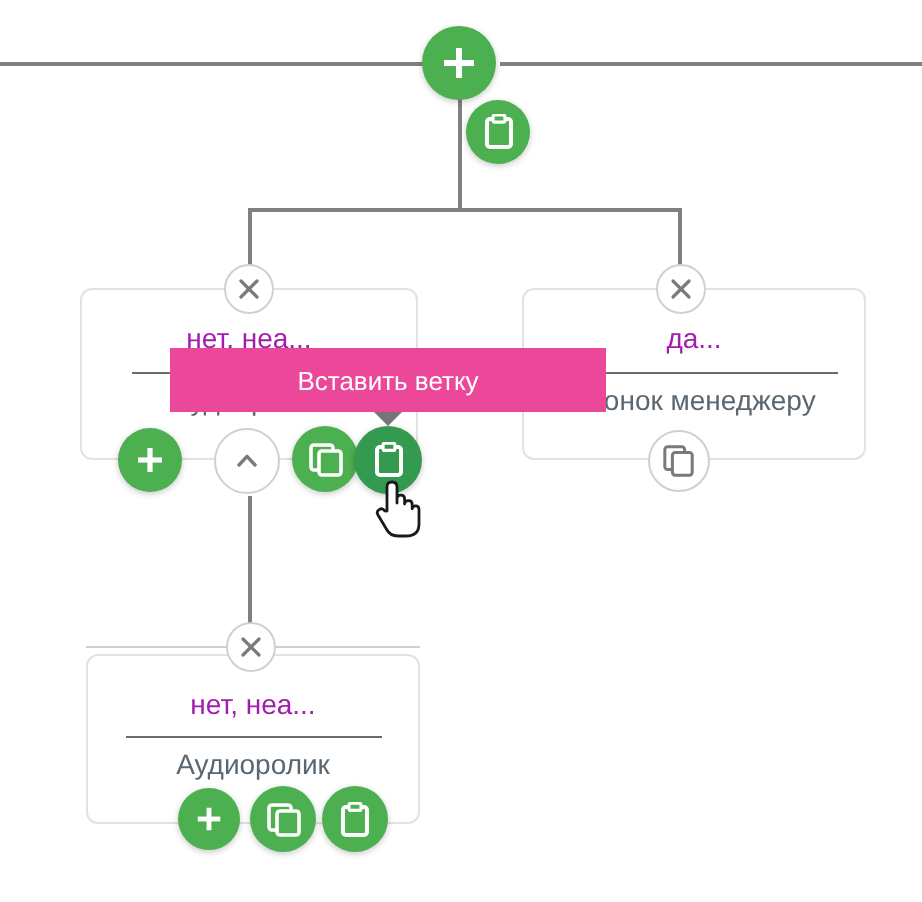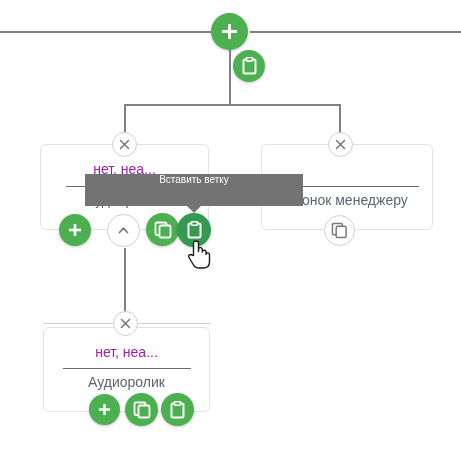--- a/index.html
+++ b/index.html
@@ -80,25 +80,25 @@
     right: 0;
     text-align: center;
     color: #5b6770;
     font-size: 14px;
     white-space: nowrap;
   }
 
   
   #tooltip {
     position: absolute;
-    background: #737373;
+    background: #ec4899;
     color: #ffffff;
-    font-size: 10px;
+    font-size: 13px;
     display: flex;
-    align-items: flex-start;
+    align-items: center;
     justify-content: center;
     box-sizing: border-box;
   }
   #tooltip-arrow {
     position: absolute;
     width: 0;
     height: 0;
     border-left: 7px solid transparent;
     border-right: 7px solid transparent;
     border-top: 7px solid #757575;
@@ -195,20 +195,21 @@
     <span>
       <svg width="17" height="18" viewBox="0 0 17 18">
         <rect x="2.5" y="2.5" width="12" height="14" rx="1.5" ry="1.5" fill="none" stroke="#ffffff" stroke-width="2"></rect>
         <rect x="5.5" y="0.6" width="6" height="3.6" rx="1" ry="1" fill="#349a4f" stroke="#ffffff" stroke-width="1.6"></rect>
       </svg>
     </span>
   </div>
 
   <div class="card" style="left:261px; top:144px; width:172px; height:86px;">
   </div>
+  <div class="card-title" style="left:261px; top:161px; width:172px;">да...</div>
   <div class="card-sep" style="left:275px; top:186px; width:144px;"></div>
   <div class="card-sub" style="left:261px; top:192px; width:172px;">Звонок менеджеру</div>
 
   <div class="circle-btn white-circle" style="left:328px; top:132px; width:25px; height:25px;">
     <span>
       <svg width="13" height="13" viewBox="0 0 13 13">
         <line x1="2.5" y1="2.5" x2="10.5" y2="10.5" stroke="#7a7a7a" stroke-width="1.6" stroke-linecap="round"></line>
         <line x1="10.5" y1="2.5" x2="2.5" y2="10.5" stroke="#7a7a7a" stroke-width="1.6" stroke-linecap="round"></line>
       </svg>
     </span>

